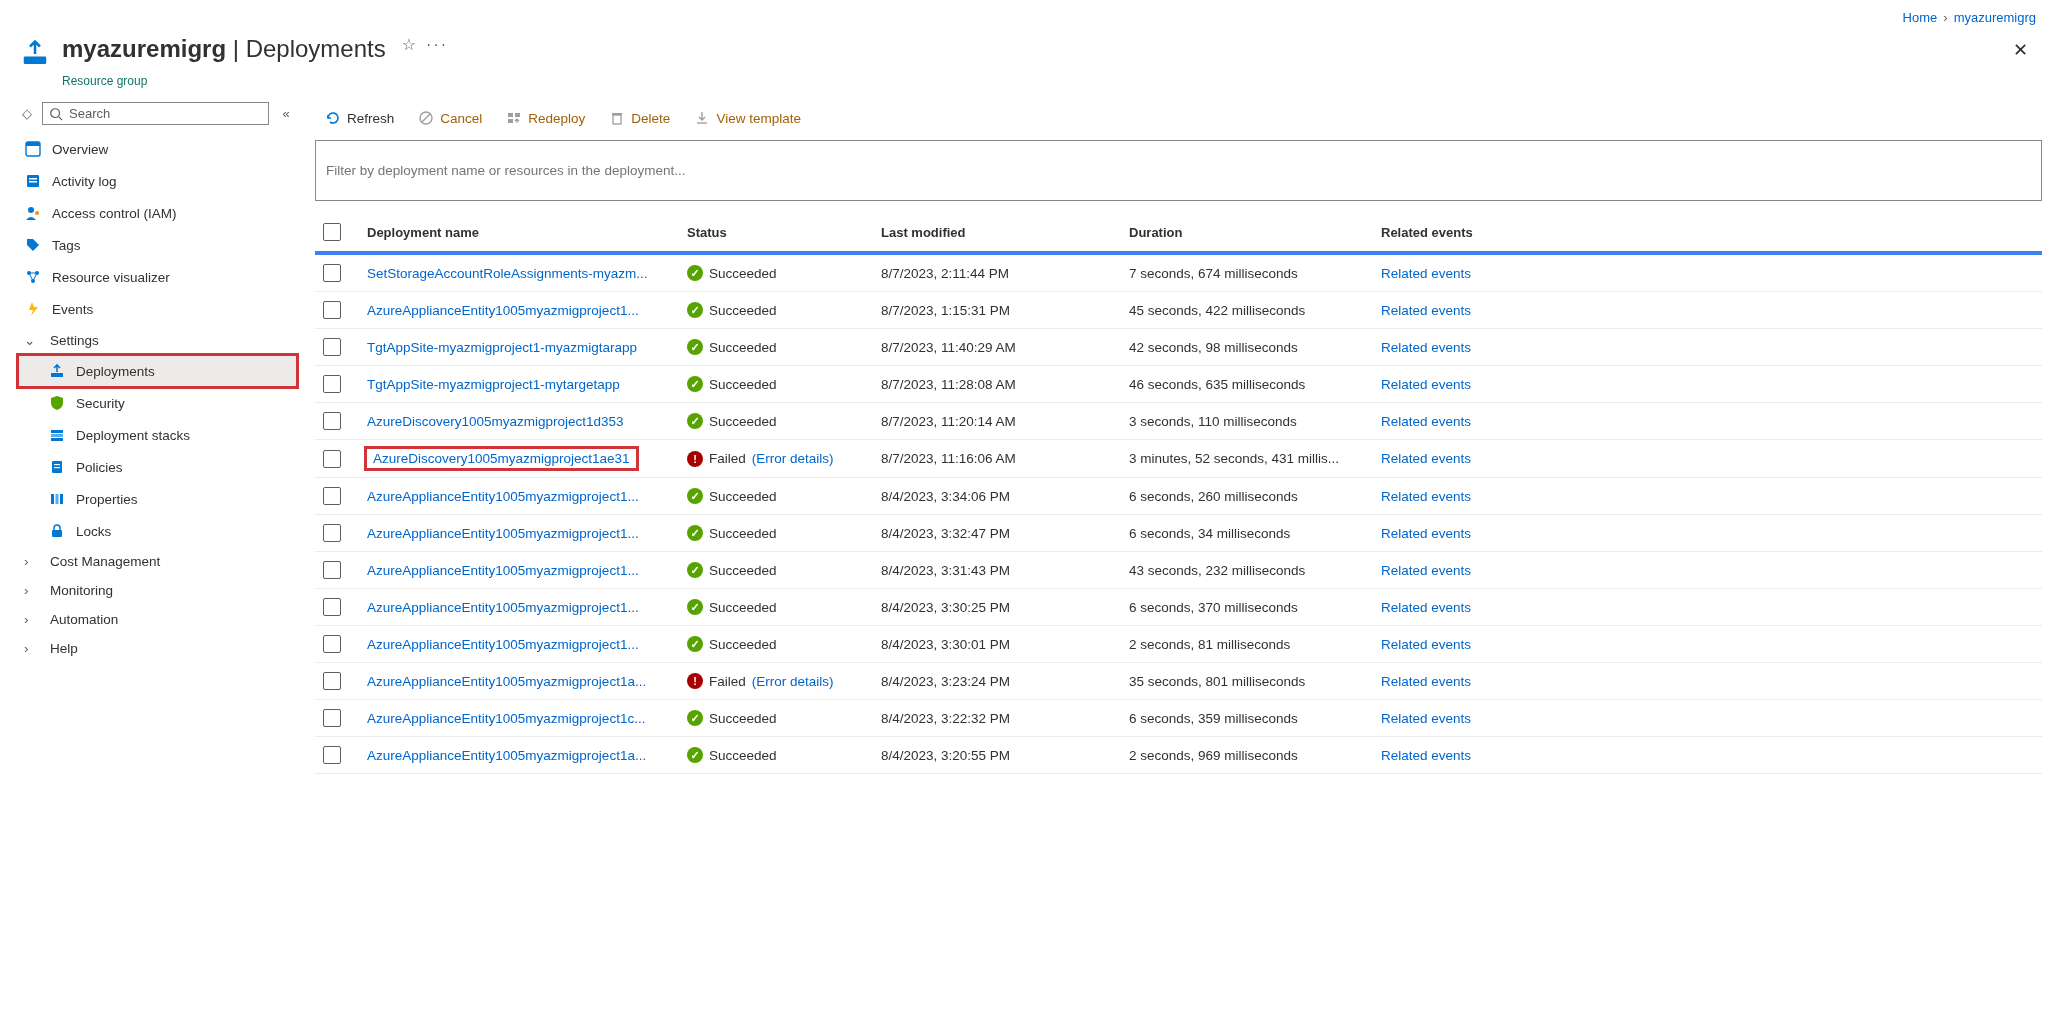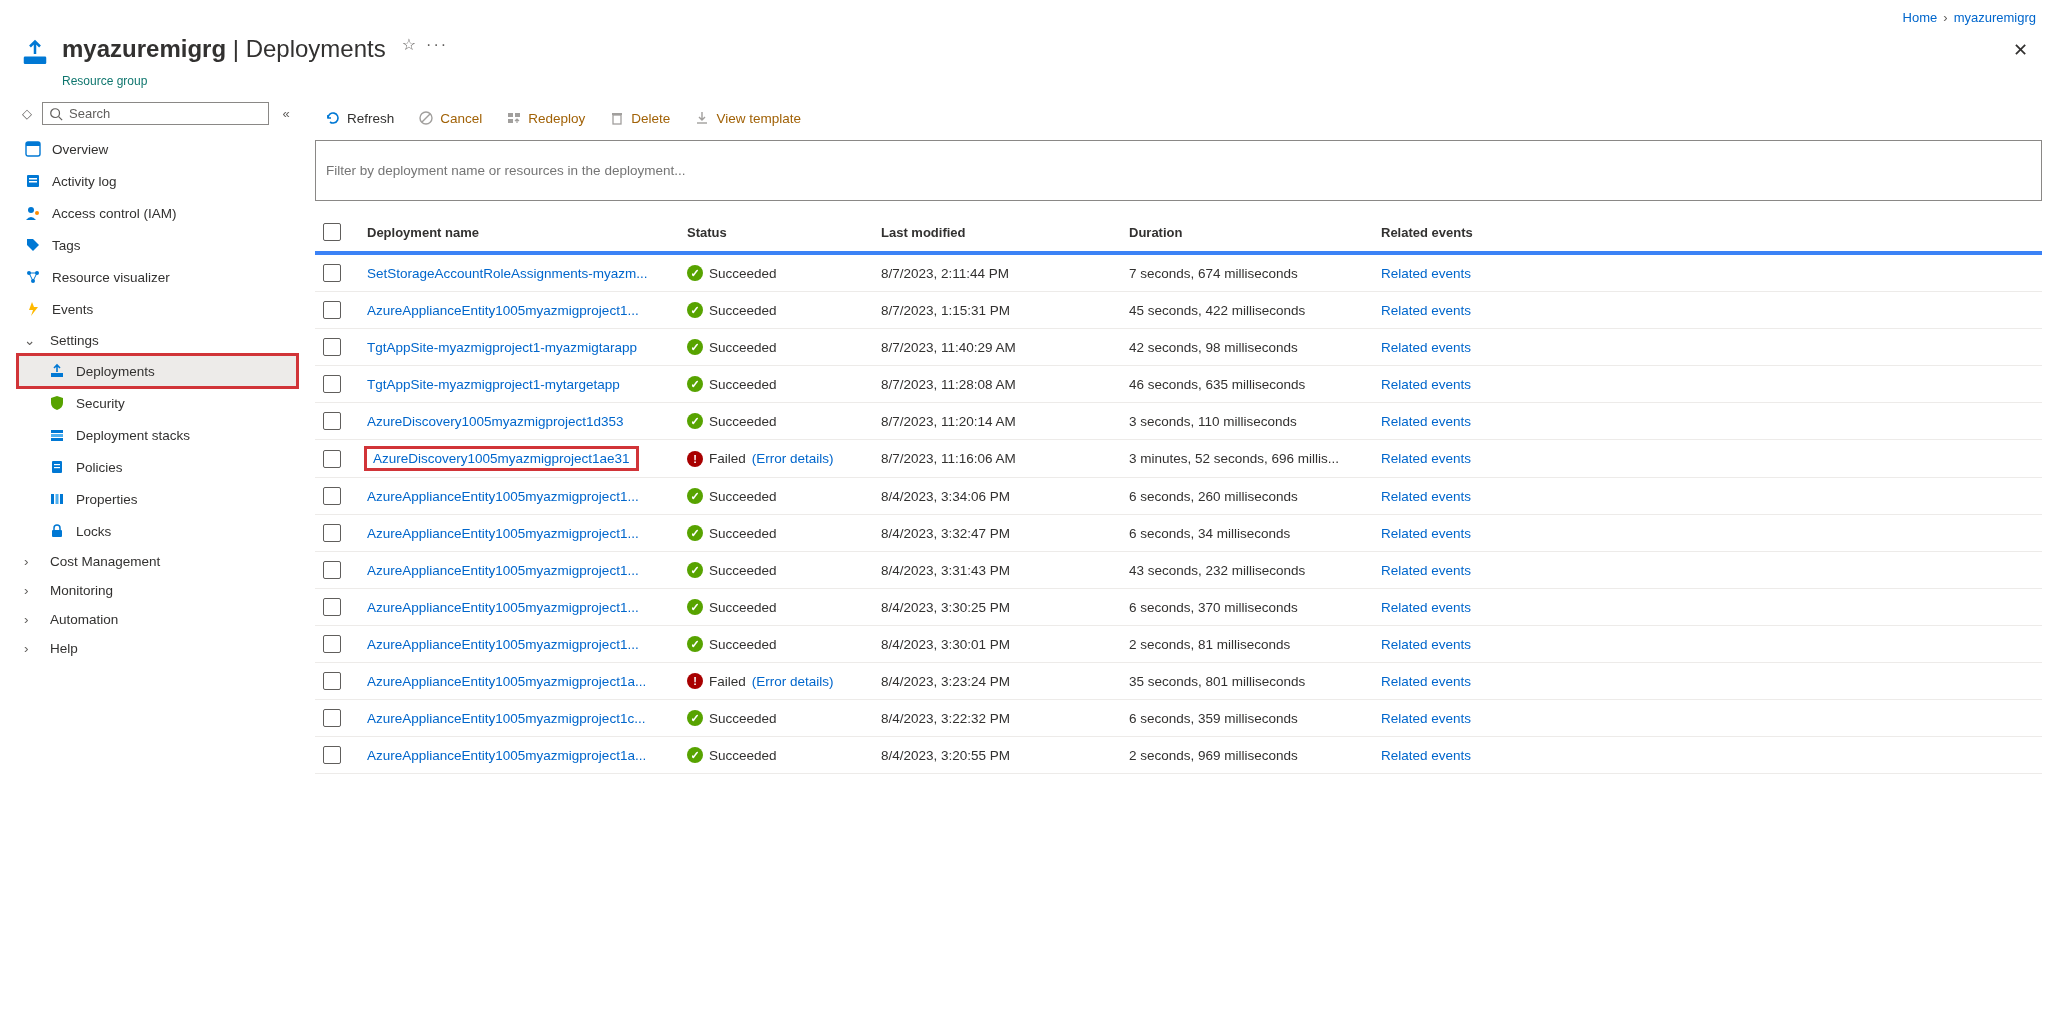--- a/index.html
+++ b/index.html
@@ -396,21 +396,21 @@
             <td><span class="chk"></span></td>
             <td><a class="name-link name-highlight">AzureDiscovery1005myazmigproject1ae31</a></td>
             <td>
               <span class="status-cell">
                 <span class="s-fail"></span>
                 <span>Failed</span>
                 <a class="err-link"> (Error details)</a>
               </span>
             </td>
             <td>8/7/2023, 11:16:06 AM</td>
-            <td>3 minutes, 52 seconds, 696 millis...</td>
+            <td>3 minutes, 52 seconds, 431 millis...</td>
             <td><a class="rel-link">Related events</a></td>
           </tr>
           <tr>
             <td><span class="chk"></span></td>
             <td><a class="name-link">AzureApplianceEntity1005myazmigproject1...</a></td>
             <td>
               <span class="status-cell">
                 <span class="s-ok"></span>
                 <span>Succeeded</span>
               </span>

